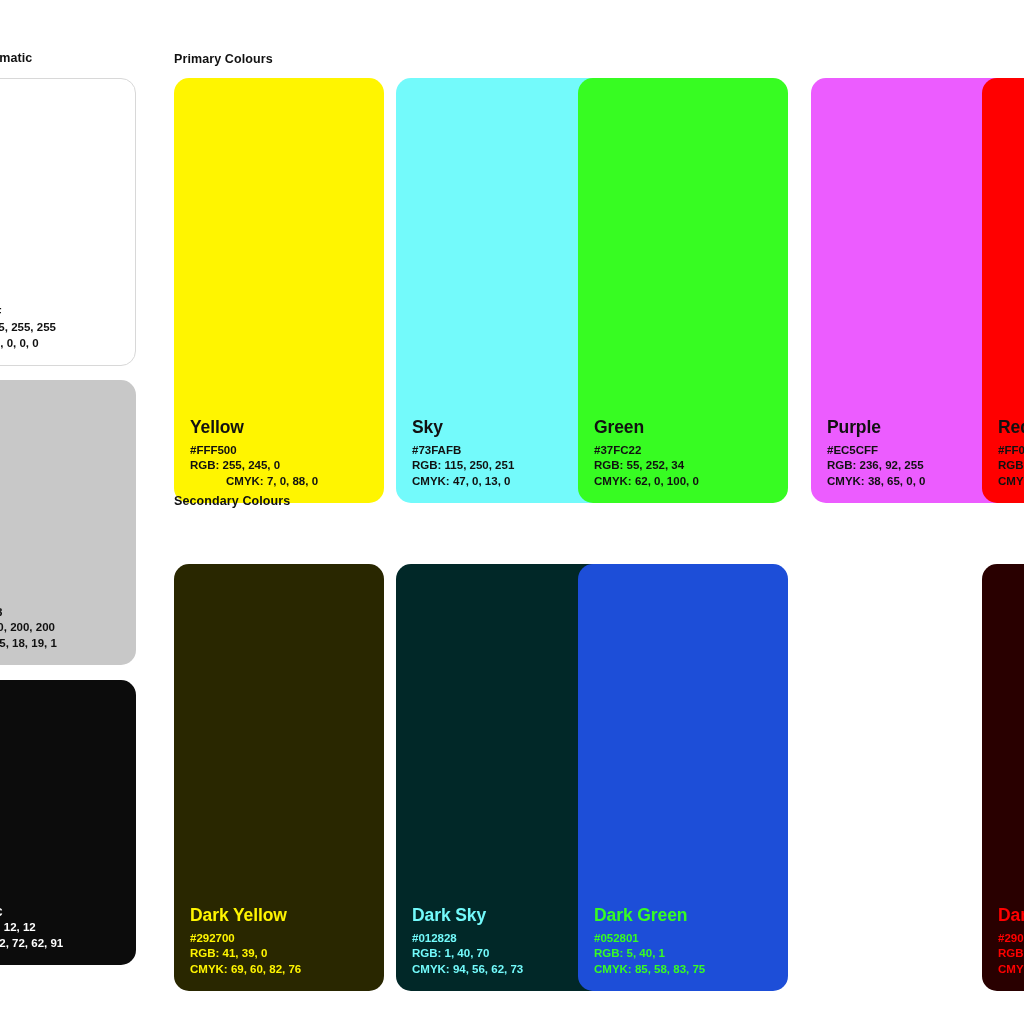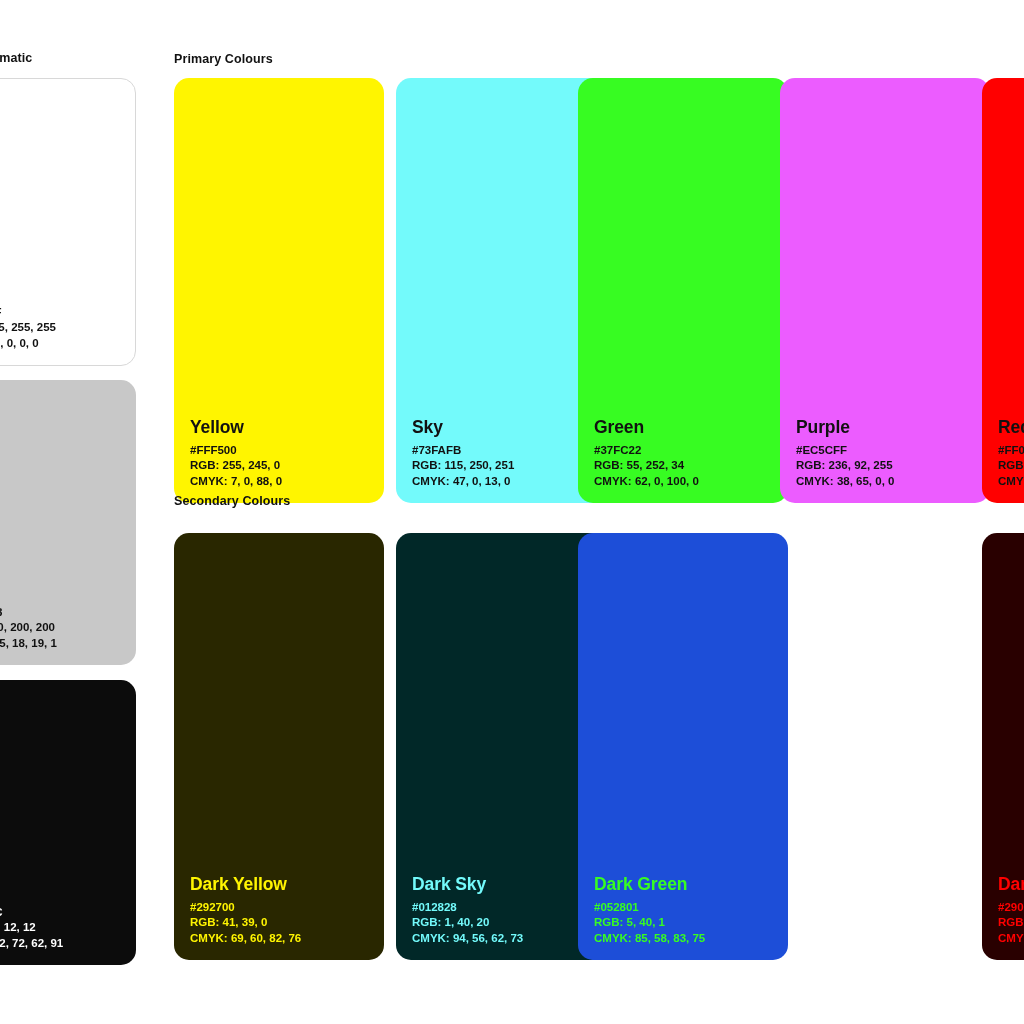--- a/index.html
+++ b/index.html
@@ -75,21 +75,21 @@
   }
   #card-black {
     top: 680px;
     height: 285px;
     background: #0c0c0c;
   }
 
   
   .row-card { width: 210px; }
   .primary-card   { top: 78px;  height: 425px; }
-  .secondary-card { top: 533px; height: 427px; text-decoration: underline; }
+  .secondary-card { top: 564px; height: 427px; text-decoration: underline; }
 
   .col-0 { left: 174px; }
   .col-1 { left: 376px; margin-left: 20px; }
   .col-2 { left: 578px; }
   .col-3 { left: 780px; }
   .col-4 { left: 982px; }
 
   
   .txt-dark .sw-name,
   .txt-dark .sw-line { color: #111111; }
@@ -130,21 +130,21 @@
     </div>
   </div>
 
   <div class="section-label" id="label-primary">Primary Colours</div>
 
   <div class="card row-card primary-card col-0" style="background: rgb(255, 245, 0);">
     <div class="info">
       <div class="sw-name" style="color: rgb(17, 17, 17);">Yellow</div>
       <div class="sw-line" style="color: rgb(17, 17, 17);">#FFF500</div>
       <div class="sw-line" style="color: rgb(17, 17, 17);">RGB: 255, 245, 0</div>
-      <div class="sw-line" style="color: rgb(17, 17, 17);">CMYK: 7, 0, 88, 0</div>
+      <div class="sw-line" style="color: rgb(17, 17, 17); margin-left: 36px;">CMYK: 7, 0, 88, 0</div>
     </div>
   </div>
 
   <div class="card row-card primary-card col-1" style="background: rgb(115, 250, 251);">
     <div class="info">
       <div class="sw-name" style="color: rgb(17, 17, 17);">Sky</div>
       <div class="sw-line" style="color: rgb(17, 17, 17);">#73FAFB</div>
       <div class="sw-line" style="color: rgb(17, 17, 17);">RGB: 115, 250, 251</div>
       <div class="sw-line" style="color: rgb(17, 17, 17);">CMYK: 47, 0, 13, 0</div>
     </div>
@@ -152,21 +152,21 @@
 
   <div class="card row-card primary-card col-2" style="background: rgb(55, 252, 34);">
     <div class="info">
       <div class="sw-name" style="color: rgb(17, 17, 17);">Green</div>
       <div class="sw-line" style="color: rgb(17, 17, 17);">#37FC22</div>
       <div class="sw-line" style="color: rgb(17, 17, 17);">RGB: 55, 252, 34</div>
       <div class="sw-line" style="color: rgb(17, 17, 17);">CMYK: 62, 0, 100, 0</div>
     </div>
   </div>
 
-  <div class="card row-card primary-card col-3" style="background: rgb(236, 92, 255);">
+  <div class="card row-card primary-card col-3" style="background: rgb(236, 92, 255); margin-left: 31px;">
     <div class="info">
       <div class="sw-name" style="color: rgb(17, 17, 17);">Purple</div>
       <div class="sw-line" style="color: rgb(17, 17, 17);">#EC5CFF</div>
       <div class="sw-line" style="color: rgb(17, 17, 17);">RGB: 236, 92, 255</div>
       <div class="sw-line" style="color: rgb(17, 17, 17);">CMYK: 38, 65, 0, 0</div>
     </div>
   </div>
 
   <div class="card row-card primary-card col-4" style="background: rgb(255, 0, 0);">
     <div class="info">
@@ -185,21 +185,21 @@
       <div class="sw-line" style="color: rgb(255, 245, 0);">#292700</div>
       <div class="sw-line" style="color: rgb(255, 245, 0);">RGB: 41, 39, 0</div>
       <div class="sw-line" style="color: rgb(255, 245, 0);">CMYK: 69, 60, 82, 76</div>
     </div>
   </div>
 
   <div class="card row-card secondary-card col-1" style="background: rgb(1, 40, 40);">
     <div class="info">
       <div class="sw-name" style="color: rgb(115, 250, 251);">Dark Sky</div>
       <div class="sw-line" style="color: rgb(115, 250, 251);">#012828</div>
-      <div class="sw-line" style="color: rgb(115, 250, 251);">RGB: 1, 40, 20</div>
+      <div class="sw-line" style="color: rgb(115, 250, 251);">RGB: 1, 40, 70</div>
       <div class="sw-line" style="color: rgb(115, 250, 251);">CMYK: 94, 56, 62, 73</div>
     </div>
   </div>
 
   <div class="card row-card secondary-card col-2" style="background: #1d4ed8;">
     <div class="info">
       <div class="sw-name" style="color: rgb(55, 252, 34);">Dark Green</div>
       <div class="sw-line" style="color: rgb(55, 252, 34);">#052801</div>
       <div class="sw-line" style="color: rgb(55, 252, 34);">RGB: 5, 40, 1</div>
       <div class="sw-line" style="color: rgb(55, 252, 34);">CMYK: 85, 58, 83, 75</div>

